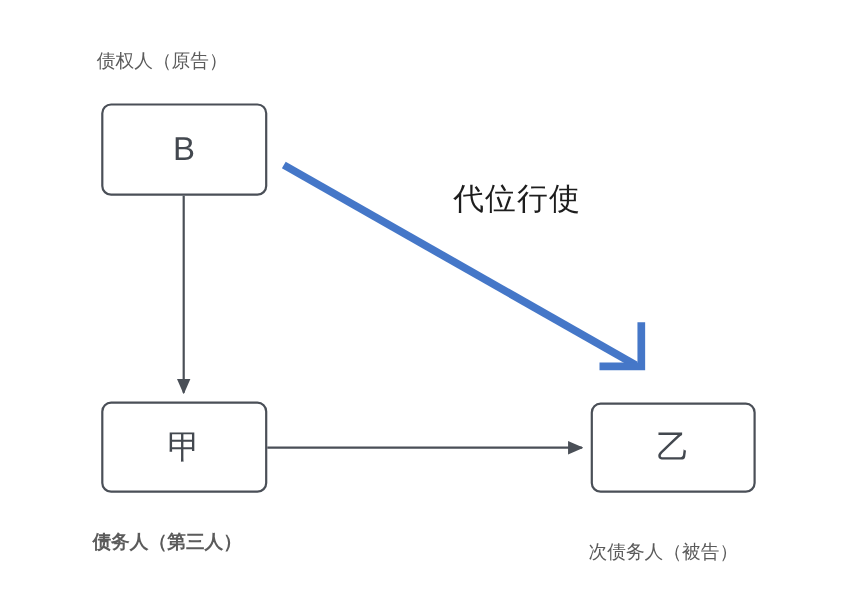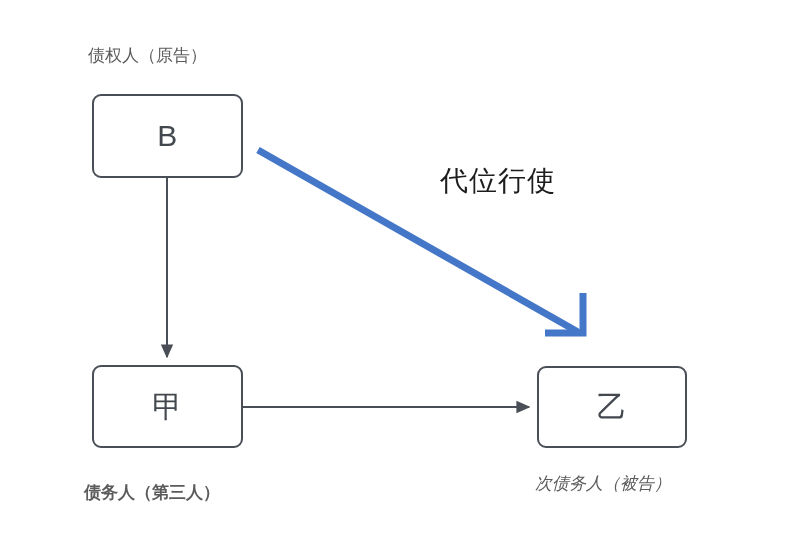--- a/index.html
+++ b/index.html
@@ -59,31 +59,30 @@
   
   .caption {
     position: absolute;
     font-size: 17px;
     color: #5b5b5b;
     white-space: nowrap;
     line-height: 1.2;
   }
   #caption-creditor { left: 88px;  top: 46px;  }
   #caption-debtor   { left: 84px;  top: 483px; font-weight: bold; }
-  #caption-subdebtor{ left: 535px; top: 474px; font-style: italic; }
+  #caption-subdebtor{ left: 535px; top: 492px; }
 
   
   .edge-label {
     position: absolute;
     font-size: 28px;
     color: #1d1d1d;
     white-space: nowrap;
     line-height: 1;
     letter-spacing: 1px;
-    margin-left: 28px;
   }
   #label-subrogation { left: 412px; top: 167px; }
 </style>
 </head>
 <body>
 
 <div id="canvas">
 
   <svg class="svg-layer" viewBox="0 0 787 551" width="787" height="551" xmlns="http://www.w3.org/2000/svg">
 

